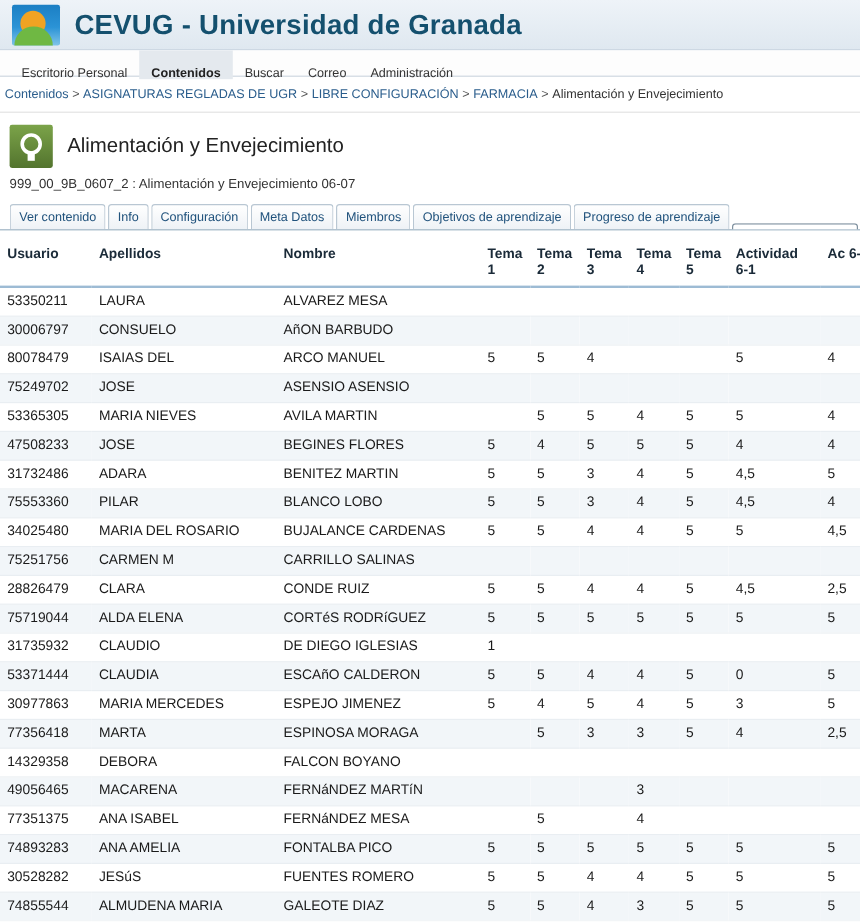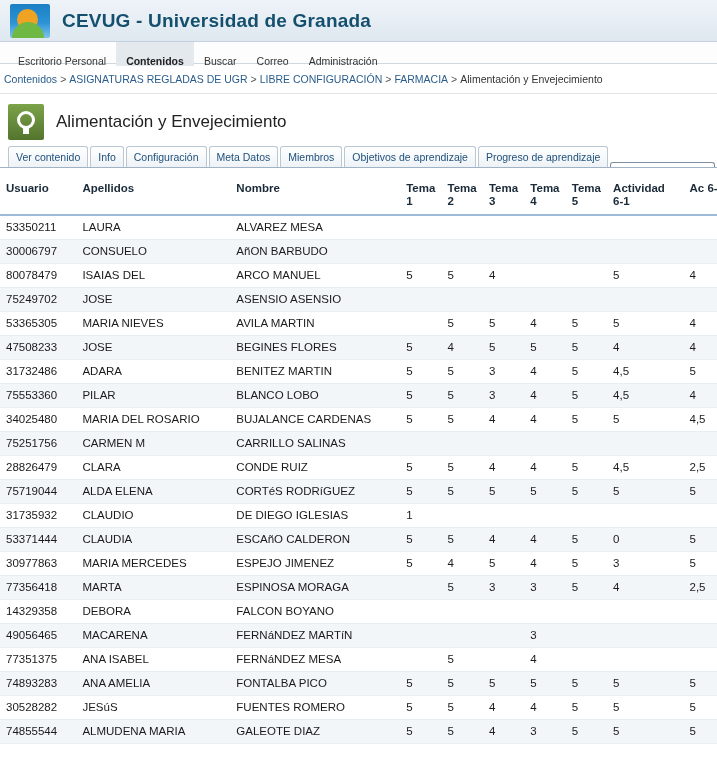--- a/index.html
+++ b/index.html
@@ -40,21 +40,21 @@
     background: #f0a323;
   }
   .logo .arc {
     position: absolute; left: 4px; top: 18px;
     width: 32px; height: 16px;
     border-top-left-radius: 18px;
     border-top-right-radius: 18px;
     background: #6fb843;
   }
   .header-title {
-    font-size: 19px;
+    font-size: 23px;
     color: #14506e;
     font-weight: bold;
     letter-spacing: .2px;
   }
 
   
   .topnav {
     height: 22px;
     background: #fdfdfd;
     border-bottom: 1px solid #cfd8e0;
@@ -227,20 +227,21 @@
     <a href="#">Contenidos</a><span class="sep">&gt;</span><a href="#">ASIGNATURAS REGLADAS DE UGR</a><span class="sep">&gt;</span><a href="#">LIBRE CONFIGURACIÓN</a><span class="sep">&gt;</span><a href="#">FARMACIA</a><span class="sep">&gt;</span><span class="last">Alimentación y Envejecimiento</span>
   </div>
 
   <div class="titleblock">
     <div class="course-icon">
       <div class="ring"></div>
       <div class="stem"></div>
     </div>
     <div class="page-title">Alimentación y Envejecimiento</div>
   </div>
+  <div class="subtitle">999_00_9B_0607_2 : Alimentación y Envejecimiento 06-07</div>
 
   <div class="tabs">
     <div class="tab">Ver contenido</div>
     <div class="tab">Info</div>
     <div class="tab">Configuración</div>
     <div class="tab">Meta Datos</div>
     <div class="tab">Miembros</div>
     <div class="tab">Objetivos de aprendizaje</div>
     <div class="tab">Progreso de aprendizaje</div>
     <div class="tab selected-dark">-exercise_tracking-</div>

